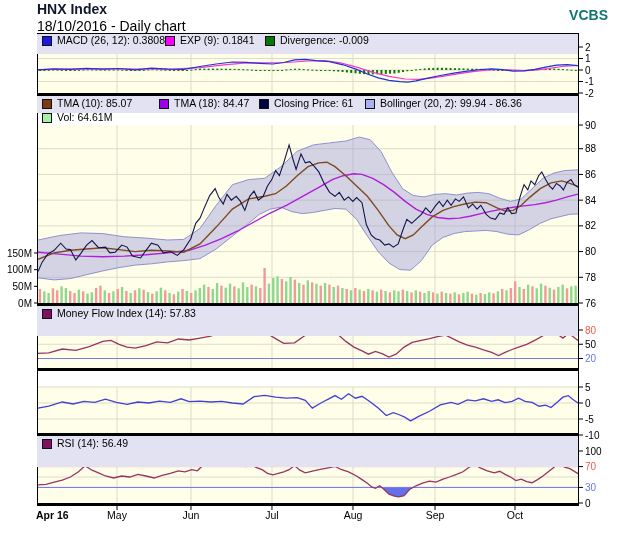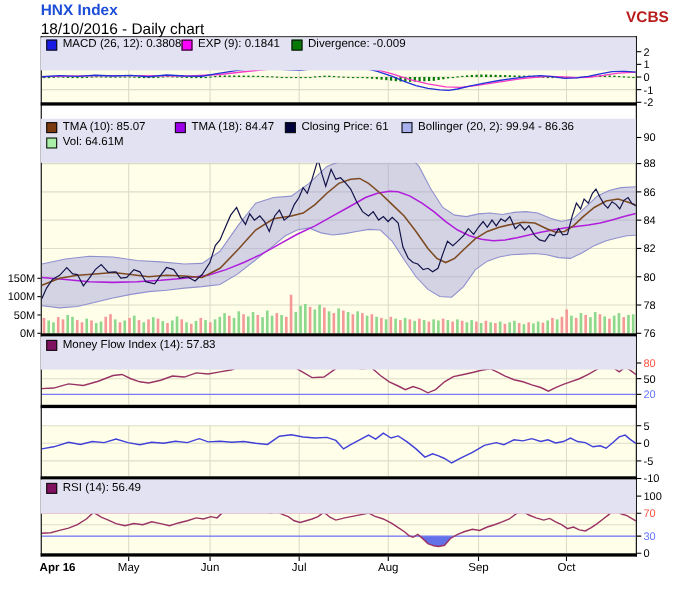--- a/index.html
+++ b/index.html
@@ -1,20 +1,20 @@
 <!DOCTYPE html>
 <html><head>
 <meta charset="utf-8">
 <style>
   html,body{margin:0;padding:0;background:#fff;}
   .wrap{position:relative;width:620px;height:535px;background:#fff;
         font-family:"Liberation Sans",sans-serif;overflow:hidden;}
-  .hdr-title{position:absolute;left:37px;top:1px;font-size:14px;font-weight:bold;color:#1d4ed8;}
+  .hdr-title{position:absolute;left:37px;top:1px;font-size:14px;font-weight:bold;color:#0f172a;}
   .hdr-sub{position:absolute;left:37px;top:18px;font-size:14px;color:#000;}
-  .hdr-brand{position:absolute;right:12px;top:7px;font-size:14px;font-weight:bold;color:#b91c1c;}
+  .hdr-brand{position:absolute;right:12px;top:7px;font-size:14px;font-weight:bold;color:#0f766e;}
   .legend{position:absolute;left:37px;width:541px;background:#E2E2F2;}
   .li{position:absolute;display:flex;align-items:center;font-size:10.5px;color:#000;white-space:nowrap;line-height:11px;}
   .sq{width:8px;height:8px;border:1px solid #111;display:inline-block;margin-right:5px;flex:0 0 auto;}
   svg{position:absolute;left:0;top:0;}
   svg text{font-family:"Liberation Sans",sans-serif;}
 </style>
 </head>
 <body>
 
 <div class="wrap">
@@ -429,36 +429,36 @@
       <line x1="271.98199999999997" x2="271.98199999999997" y1="506" y2="510" stroke="#000" stroke-width="1"></line>
       <text x="271.98199999999997" y="519" font-size="10.5" fill="#000" text-anchor="middle">Jul</text>
       <line x1="352.982" x2="352.982" y1="506" y2="510" stroke="#000" stroke-width="1"></line>
       <text x="352.982" y="519" font-size="10.5" fill="#000" text-anchor="middle">Aug</text>
       <line x1="435.008" x2="435.008" y1="506" y2="510" stroke="#000" stroke-width="1"></line>
       <text x="435.008" y="519" font-size="10.5" fill="#000" text-anchor="middle">Sep</text>
       <line x1="514.982" x2="514.982" y1="506" y2="510" stroke="#000" stroke-width="1"></line>
       <text x="514.982" y="519" font-size="10.5" fill="#000" text-anchor="middle">Oct</text>
     </svg>
 
-  <div class="legend" style="top:34px;height:30px">
+  <div class="legend" style="top:34px;height:20px">
     <span class="li" style="left:5px;top:1px">
         <i class="sq" style="background: rgb(26, 26, 230);"></i>
         <span>MACD (26, 12): 0.3808</span>
       </span>
     <span class="li" style="left:128px;top:1px">
         <i class="sq" style="background: rgb(255, 0, 255);"></i>
         <span>EXP (9): 0.1841</span>
       </span>
     <span class="li" style="left:228px;top:1px">
         <i class="sq" style="background: rgb(6, 120, 6);"></i>
         <span>Divergence: -0.009</span>
       </span>
   </div>
 
-  <div class="legend" style="top:108px;height:40px">
+  <div class="legend" style="top:96px;height:17px">
     <span class="li" style="left:5px;top:2px">
         <i class="sq" style="background: rgb(123, 58, 16);"></i>
         <span>TMA (10): 85.07</span>
       </span>
     <span class="li" style="left:122px;top:2px">
         <i class="sq" style="background: rgb(155, 0, 232);"></i>
         <span>TMA (18): 84.47</span>
       </span>
     <span class="li" style="left:222px;top:2px">
         <i class="sq" style="background: rgb(0, 0, 60);"></i>

